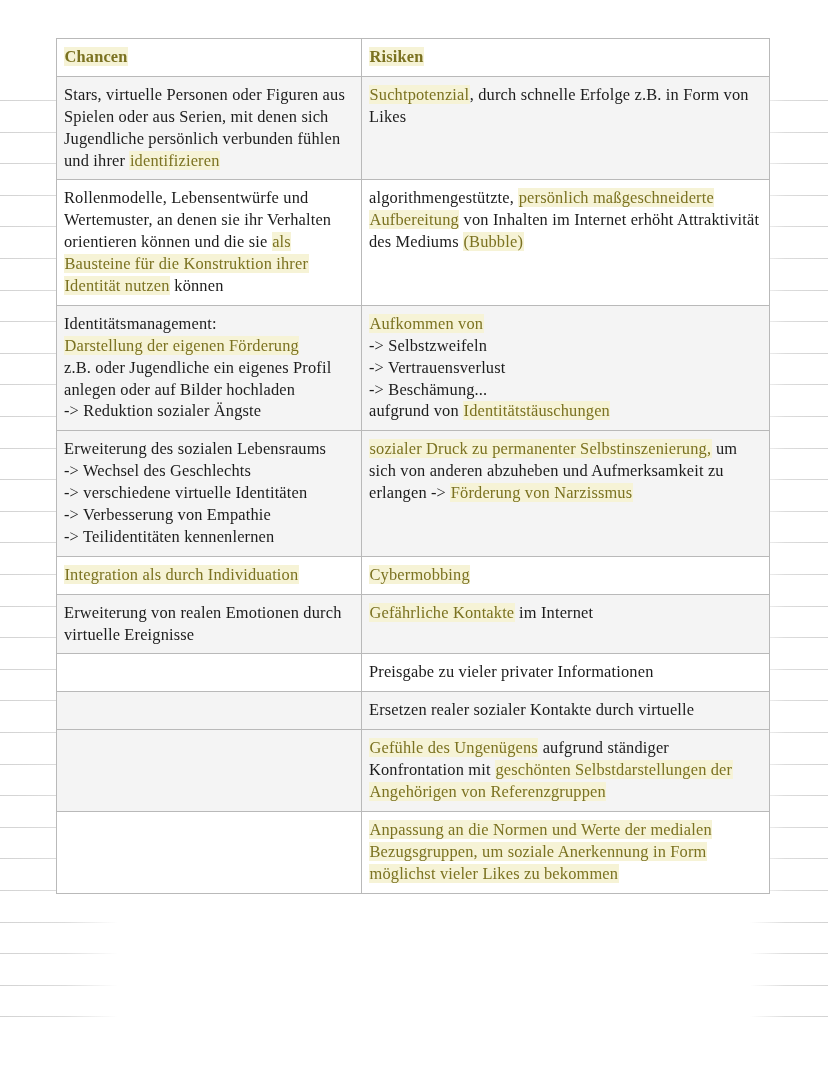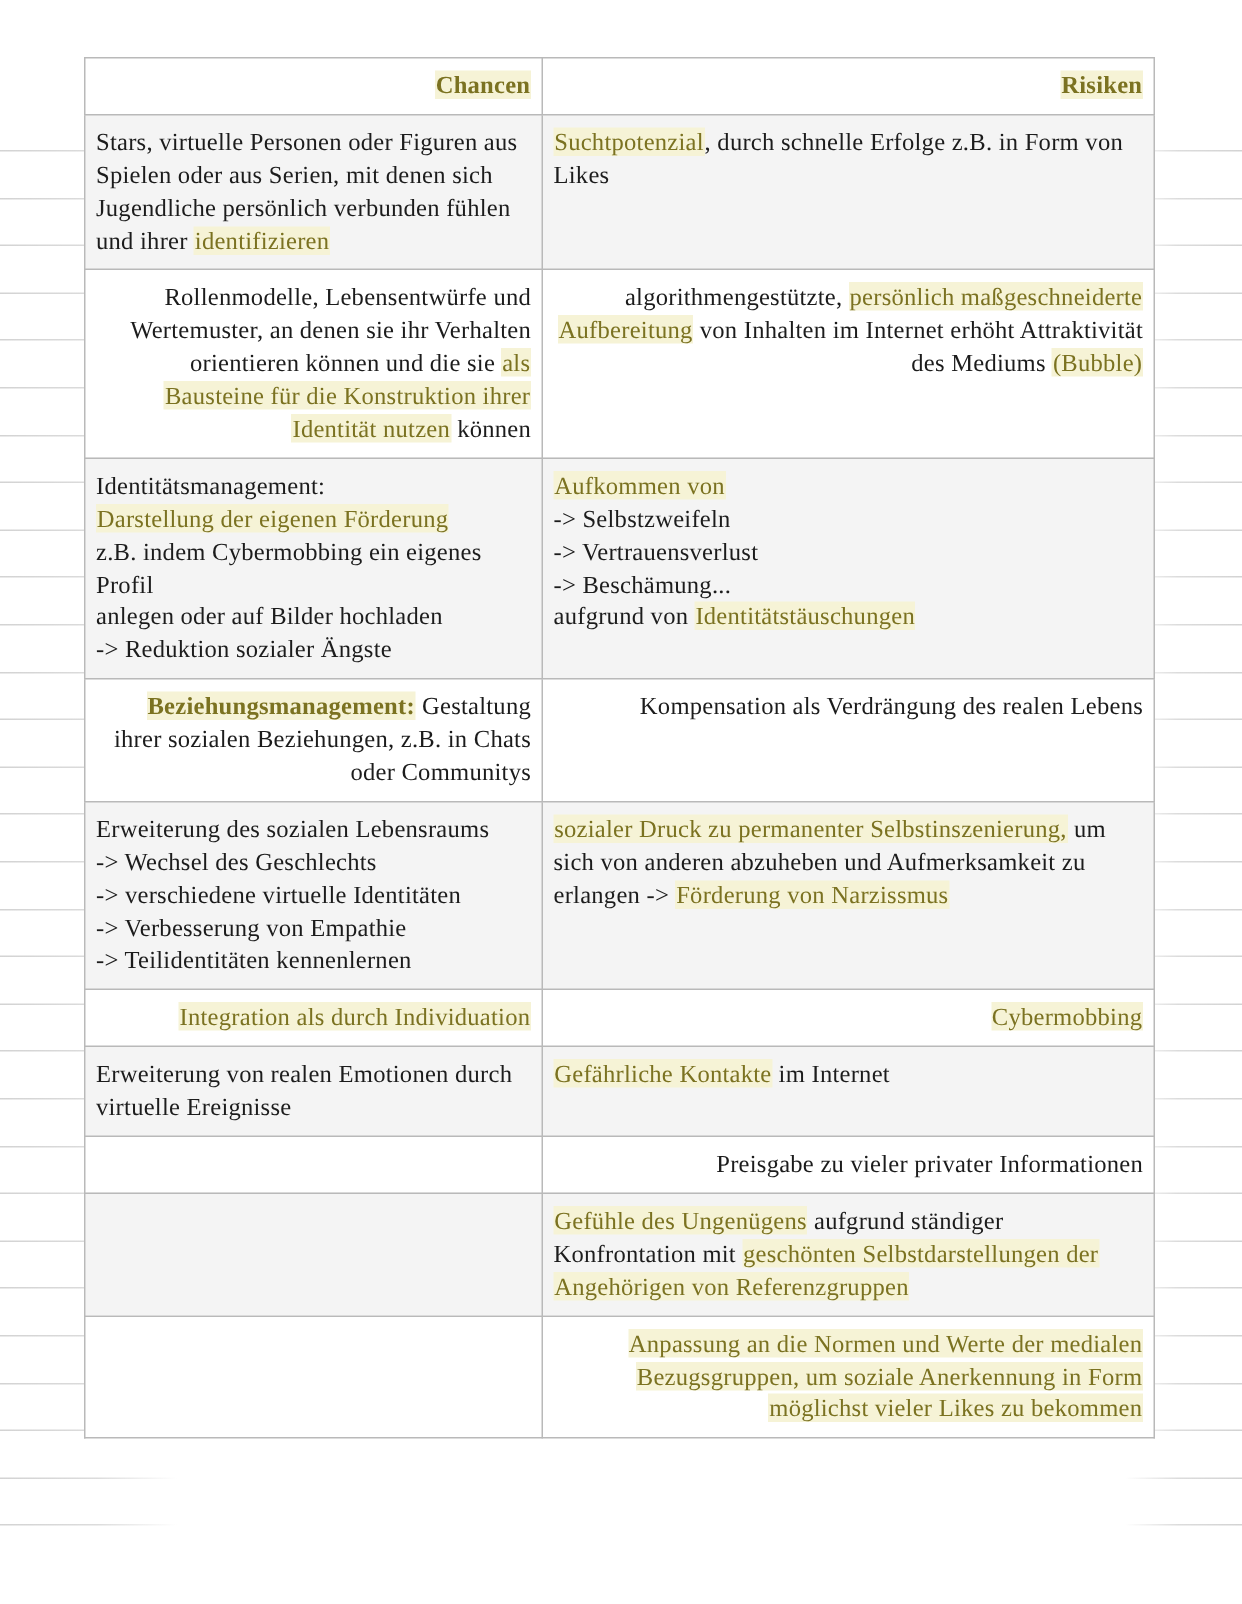--- a/index.html
+++ b/index.html
@@ -58,21 +58,21 @@
     vertical-align: top;
     padding: 7px 7px 8px 7px;
     font-size: 16.4px;
     line-height: 1.335;
     letter-spacing: 0.01em;
   }
   col.c-left  { width: 305px; }
   col.c-right { width: 408px; }
 
   tr.shade td { background: #f4f4f4; }
-  tr.plain td { background: #ffffff; text-align: right; }
+  tr.plain td { background: #ffffff; }
 
   td.head {
     font-weight: 600;
     padding-top: 8px;
     padding-bottom: 9px;
   }
 
   
   .hl {
     background: #f6f3d6;
@@ -188,37 +188,33 @@
 
       <tr class="plain">
         <td><span>Rollenmodelle, Lebensentwürfe und Wertemuster, an denen sie ihr Verhalten orientieren können und die sie </span><span class="hl">als Bausteine für die Konstruktion ihrer Identität nutzen</span><span> können</span></td>
         <td><span>algorithmengestützte, </span><span class="hl">persönlich maßgeschneiderte Aufbereitung</span><span> von Inhalten im Internet erhöht Attraktivität des Mediums </span><span class="hl">(Bubble)</span></td>
       </tr>
 
       <tr class="shade">
         <td>
             <span class="cell-txt">Identitätsmanagement:</span>
             <span class="cell-txt"><span class="hl">Darstellung der eigenen Förderung</span></span>
-            <span class="cell-txt">z.B. indem Cybermobbing ein eigenes Profil</span>
+            <span class="cell-txt">z.B. oder Jugendliche ein eigenes Profil</span>
             <span class="cell-txt">anlegen oder auf Bilder hochladen</span>
             <span class="cell-txt">-&gt; Reduktion sozialer Ängste</span>
           </td>
         <td>
             <span class="cell-txt"><span class="hl">Aufkommen von</span></span>
             <span class="cell-txt">-&gt; Selbstzweifeln</span>
             <span class="cell-txt">-&gt; Vertrauensverlust</span>
             <span class="cell-txt">-&gt; Beschämung...</span>
             <span class="cell-txt"><span>aufgrund von </span><span class="hl">Identitätstäuschungen</span></span>
           </td>
       </tr>
 
-      <tr class="plain">
-        <td><span class="hl-b">Beziehungsmanagement:</span><span> Gestaltung ihrer sozialen Beziehungen, z.B. in Chats oder Communitys</span></td>
-        <td><span>Kompensation als Verdrängung des realen Lebens</span></td>
-      </tr>
 
       <tr class="shade">
         <td>
             <span class="cell-txt">Erweiterung des sozialen Lebensraums</span>
             <span class="cell-txt">-&gt; Wechsel des Geschlechts</span>
             <span class="cell-txt">-&gt; verschiedene virtuelle Identitäten</span>
             <span class="cell-txt">-&gt; Verbesserung von Empathie</span>
             <span class="cell-txt">-&gt; Teilidentitäten kennenlernen</span>
           </td>
         <td><span class="hl">sozialer Druck zu permanenter Selbstinszenierung,</span><span> um sich von anderen abzuheben und Aufmerksamkeit zu erlangen -&gt; </span><span class="hl">Förderung von Narzissmus</span></td>
@@ -234,20 +230,26 @@
         <td><span class="hl">Gefährliche Kontakte</span><span> im Internet</span></td>
       </tr>
 
       <tr class="plain">
         <td>
             <span class="spacer">&nbsp;</span>
           </td>
         <td><span>Preisgabe zu vieler privater Informationen</span></td>
       </tr>
 
+      <tr class="shade">
+        <td>
+            <span class="spacer">&nbsp;</span>
+          </td>
+        <td><span>Ersetzen realer sozialer Kontakte durch virtuelle</span></td>
+      </tr>
 
 
       <tr class="shade">
         <td>
             <span class="spacer">&nbsp;</span>
           </td>
         <td><span class="hl">Gefühle des Ungenügens</span><span> aufgrund ständiger Konfrontation mit </span><span class="hl">geschönten Selbstdarstellungen der Angehörigen von Referenzgruppen</span></td>
       </tr>
 
       <tr class="plain">

